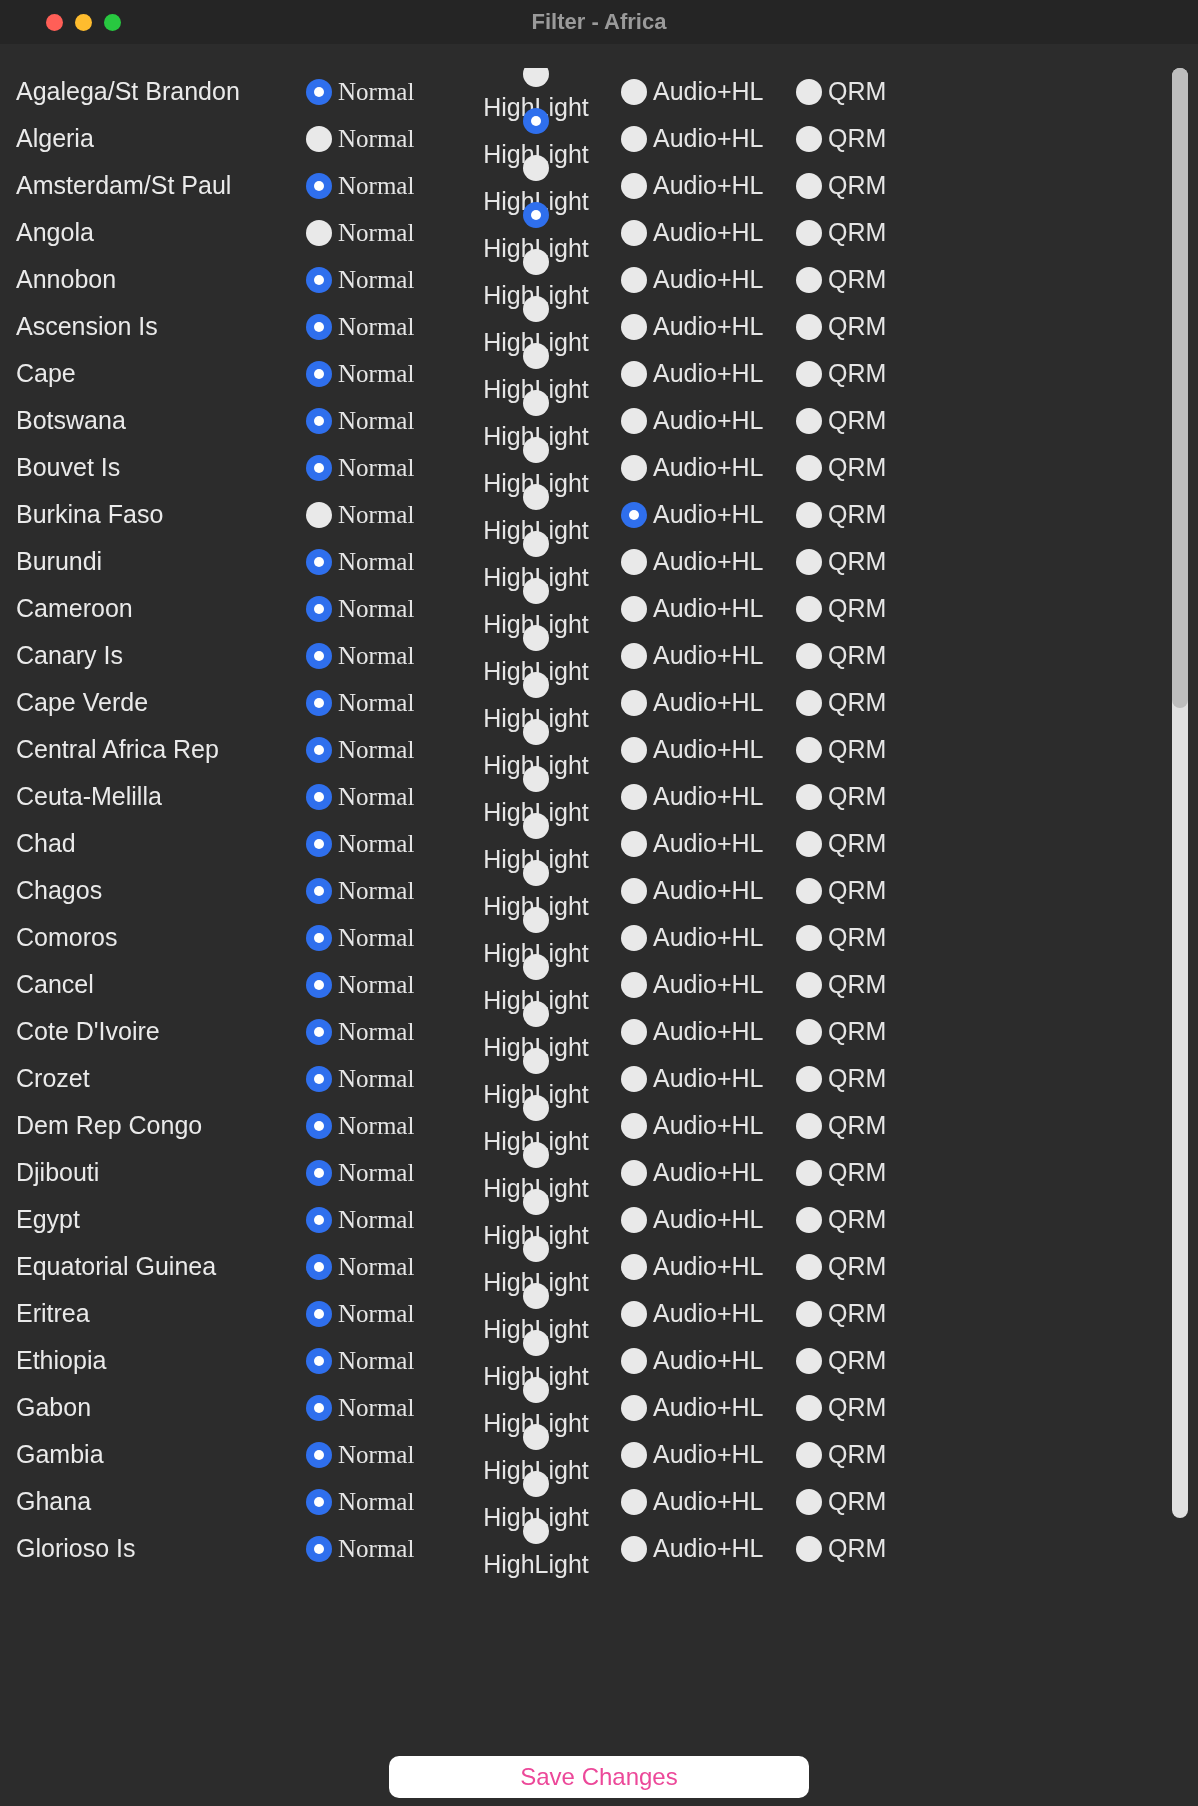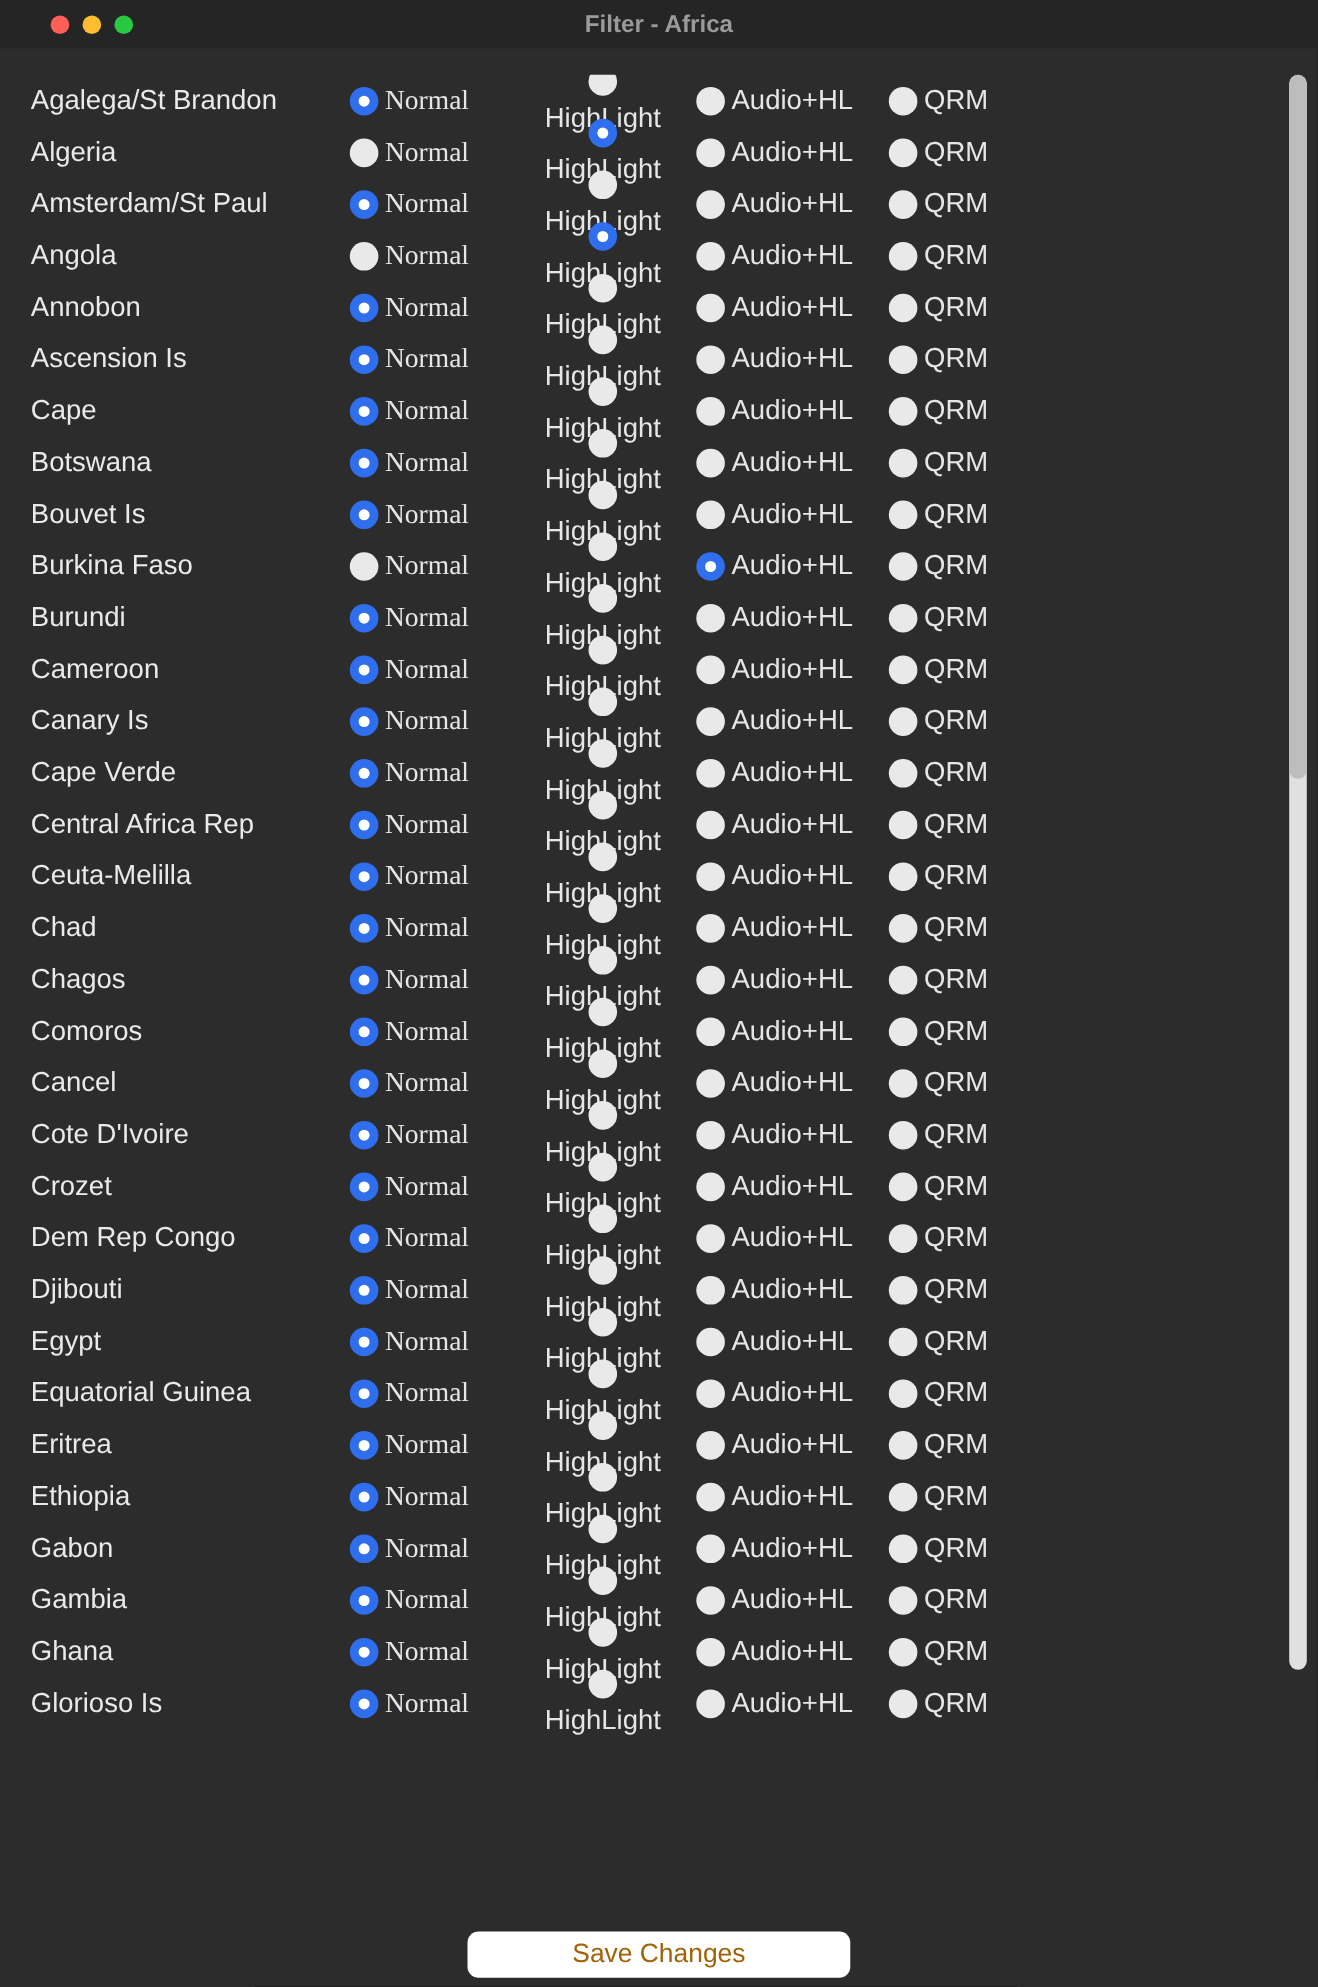--- a/index.html
+++ b/index.html
@@ -31,21 +31,21 @@
     text-align:center;
     color:#9a9a9a;
     font-weight:600;
     font-size:22px;
     pointer-events:none;
   }
   .content-wrap{
     flex:1 1 auto;
     display:flex;
     overflow:hidden;
-    padding:24px 10px 10px 28px;
+    padding:24px 10px 10px 16px;
     gap:16px;
   }
   .list{
     flex:1 1 auto;
     overflow:hidden;
   }
   .row{
     display:flex;
     align-items:center;
     height:47px;
@@ -107,28 +107,28 @@
   }
   .footer{
     flex:0 0 auto;
     display:flex;
     flex-direction:column;
     align-items:center;
     gap:24px;
     padding:18px 0 8px 0;
   }
   .btn{
-    width:348px;
+    width:420px;
     height:42px;
     background:#fff;
     border-radius:10px;
     border:none;
     font-size:24px;
     font-weight:500;
-    color:#a16207;
+    color:#ec4899;
     cursor:pointer;
   }
 </style>
 </head>
 <body>
 
 <div class="titlebar">
   <div class="traffic">
     <div class="dot red"></div>
     <div class="dot yellow"></div>

